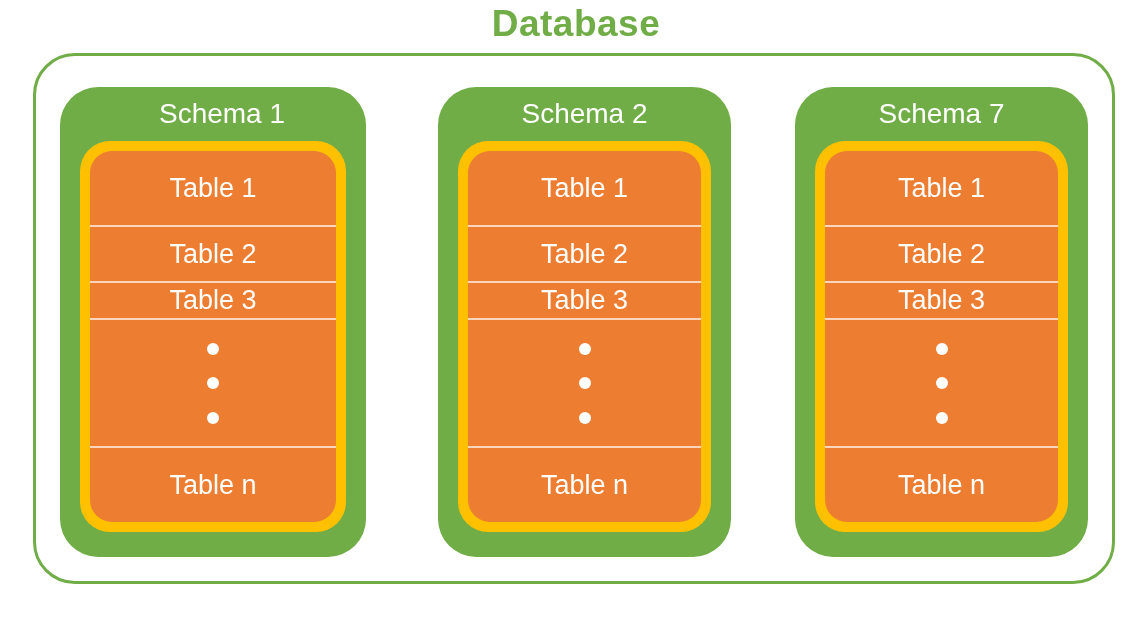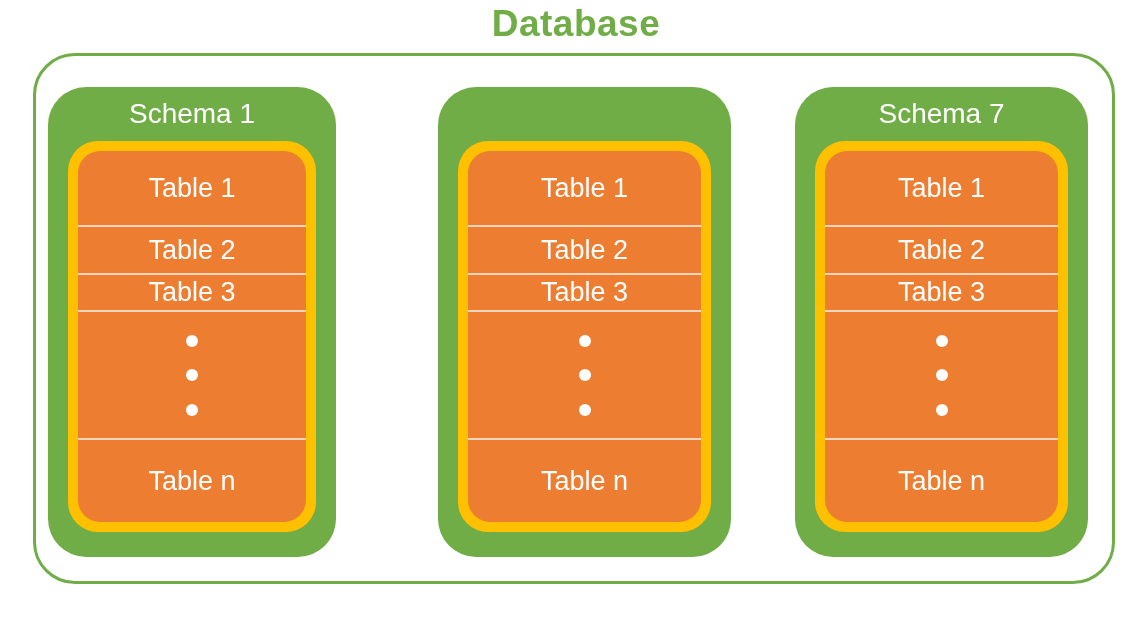--- a/index.html
+++ b/index.html
@@ -32,21 +32,21 @@
     border:3px solid var(--green);
     border-radius:42px;
     background:transparent;
   }
   .schema{
     position:absolute;
     top:87px;height:470px;
     background:var(--green);
     border-radius:38px;
   }
-  .schema.s1{left:48px;width:288px;}
+  .schema.s1{left:60px;width:288px;padding-left:18px;}
   .schema.s2{left:438px;width:293px;}
   .schema.s3{left:795px;width:293px;}
   .schema-label{
     height:54px;
     display:flex;align-items:center;justify-content:center;
     color:var(--text);
     font-size:28px;
   }
   .tables-frame{
     position:absolute;
@@ -65,21 +65,21 @@
   }
   .t-row{
     display:flex;align-items:center;justify-content:center;
     color:var(--text);
     font-size:27px;
     flex:0 0 auto;
     box-sizing:border-box;
   }
   .t-row + .t-row{border-top:2px solid rgba(255,255,255,0.68);}
   .r1{height:74px;}
-  .r2{height:48px;}
+  .r2{height:56px;}
   .r3{height:37px;text-align:right;}
   .dots{
     height:128px;
     flex-direction:column;
     justify-content:space-evenly;
   }
   .rn{flex:1 1 auto;}
   .dot{
     width:12px;height:12px;
     border-radius:50%;
@@ -106,20 +106,21 @@
           <span class="dot"></span>
           <span class="dot"></span>
           <span class="dot"></span>
         </div>
         <div class="t-row rn">Table n</div>
       </div>
     </div>
   </section>
 
   <section class="schema s2">
+    <div class="schema-label">Schema 2</div>
     <div class="tables-frame">
       <div class="tables">
         <div class="t-row r1">Table 1</div>
         <div class="t-row r2">Table 2</div>
         <div class="t-row r3">Table 3</div>
         <div class="t-row dots">
           <span class="dot"></span>
           <span class="dot"></span>
           <span class="dot"></span>
         </div>

